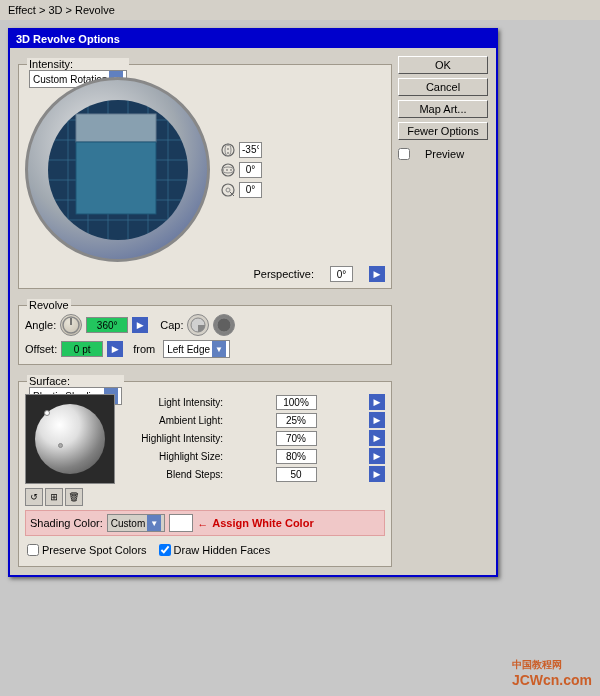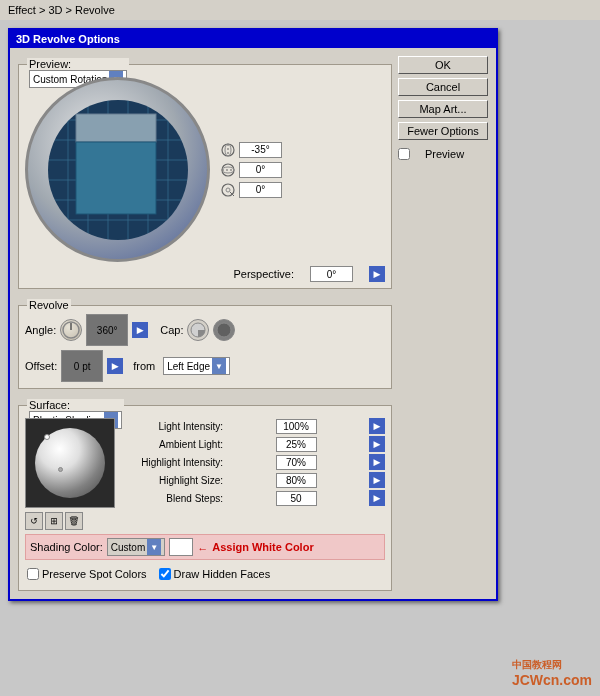--- a/index.html
+++ b/index.html
@@ -130,21 +130,21 @@
     .rot-icon {
       width: 16px;
       height: 16px;
       display: inline-flex;
       align-items: center;
       justify-content: center;
       font-size: 12px;
     }
 
     .rot-input {
-      width: 43px;
+      width: 23px;
       height: 16px;
       background: white;
       border: 1px solid #888;
       font-size: 10px;
       text-align: center;
       padding: 0 2px;
     }
 
     .perspective-row {
       display: flex;
@@ -184,22 +184,22 @@
       background: radial-gradient(circle at 40% 35%, #e8e4d8, #c0b8a8);
       border: 1px solid #888;
       display: flex;
       align-items: center;
       justify-content: center;
       font-size: 8px;
     }
 
     .small-input {
       width: 42px;
-      height: 32px;
-      background: #737373;
+      height: 16px;
+      background: #22c55e;
       border: 1px solid #888;
       font-size: 10px;
       text-align: center;
     }
 
     .cap-btn {
       width: 22px;
       height: 22px;
       background: #d4d0c8;
       border: 1px solid #888;
@@ -409,21 +409,21 @@
 
 <div class="dialog">
   <div class="dialog-title">3D Revolve Options</div>
 
   <div class="dialog-body">
 
     <div class="left-panel">
 
       <div class="group-box" style="margin-top:8px;">
         <span class="group-label">
-          <span>Preview:</span>
+          <span>Intensity:</span>
           &nbsp;
           <span class="custom-dropdown">
             <span>Custom Rotation</span>
             <span class="dd-arrow">▼</span>
           </span>
         </span>
 
         <div class="position-content" style="margin-top:8px;">
 
           <div class="sphere-container">

